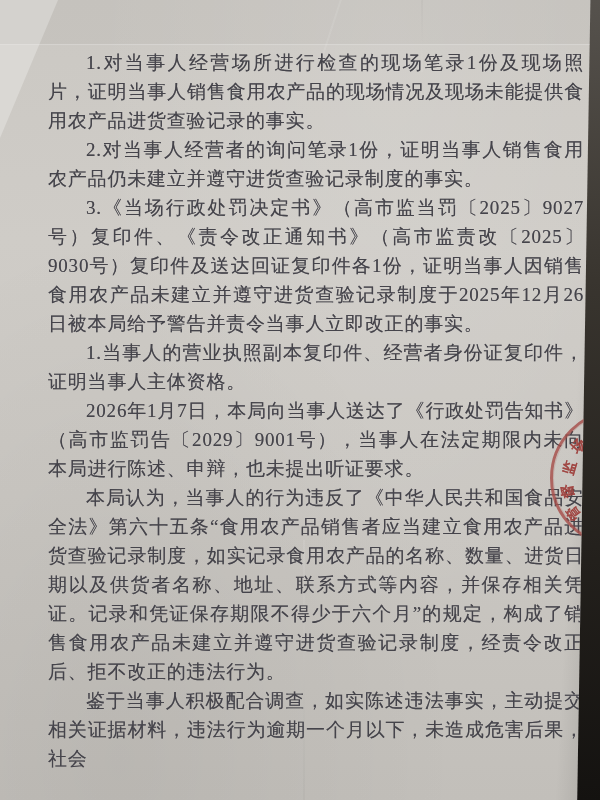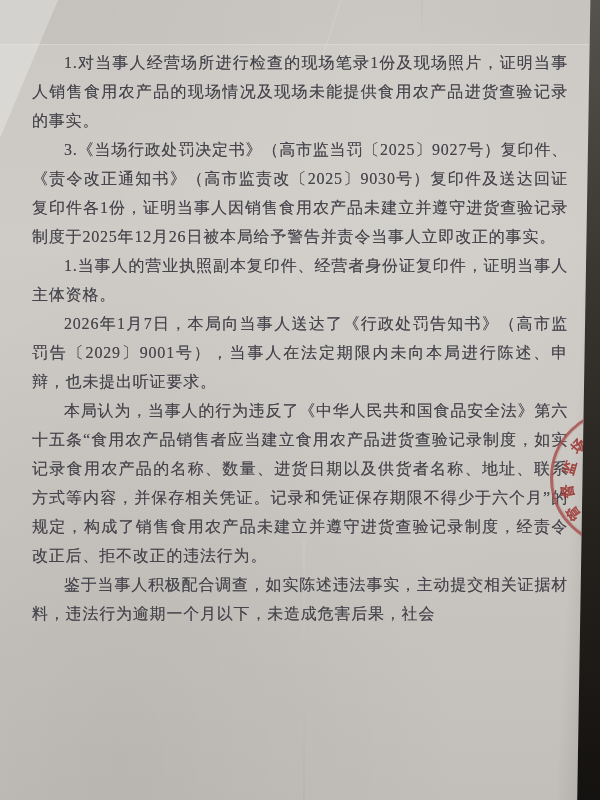--- a/index.html
+++ b/index.html
@@ -38,22 +38,22 @@
     left:421px; top:0; width:2px; height:72px;
     background: linear-gradient(180deg, rgba(0,0,0,0.06), rgba(255,255,255,0.14));
     opacity:.5;
   }
   .crease-d1 {
     left:330px; top:-10px; width:1.5px; height:80px;
     background: rgba(255,255,255,0.18); transform: rotate(18deg); opacity:.5;
   }
   
   .text-block {
-    position:absolute; left:32px; top:48px; width:536px;
-    font-size:16px; line-height:29px; letter-spacing:0.8px;
+    position:absolute; left:48px; top:48px; width:536px;
+    font-size:19px; line-height:29px; letter-spacing:0.8px;
     color:#45444b; text-align:justify;
     text-shadow: 0 0 0.6px rgba(69,68,75,0.55);
   }
   .text-block p { margin:0; text-indent:2em; }
   
   .stamp {
     position:absolute; left:550px; top:409px; width:138px; height:138px;
     pointer-events:none;
   }
   .stamp-ring {
@@ -81,20 +81,21 @@
   <div class="paper">
 
     <div class="corner-flap"></div>
     <div class="shade-top"></div>
     <div class="crease crease-v1"></div>
     <div class="crease crease-v2"></div>
     <div class="crease crease-d1"></div>
 
     <div class="text-block">
       <p>1.对当事人经营场所进行检查的现场笔录1份及现场照片，证明当事人销售食用农产品的现场情况及现场未能提供食用农产品进货查验记录的事实。</p>
+      <p>2.对当事人经营者的询问笔录1份，证明当事人销售食用农产品仍未建立并遵守进货查验记录制度的事实。</p>
       <p>3.《当场行政处罚决定书》（高市监当罚〔2025〕9027号）复印件、《责令改正通知书》（高市监责改〔2025〕9030号）复印件及送达回证复印件各1份，证明当事人因销售食用农产品未建立并遵守进货查验记录制度于2025年12月26日被本局给予警告并责令当事人立即改正的事实。</p>
       <p>1.当事人的营业执照副本复印件、经营者身份证复印件，证明当事人主体资格。</p>
       <p>2026年1月7日，本局向当事人送达了《行政处罚告知书》（高市监罚告〔2029〕9001号），当事人在法定期限内未向本局进行陈述、申辩，也未提出听证要求。</p>
       <p>本局认为，当事人的行为违反了《中华人民共和国食品安全法》第六十五条“食用农产品销售者应当建立食用农产品进货查验记录制度，如实记录食用农产品的名称、数量、进货日期以及供货者名称、地址、联系方式等内容，并保存相关凭证。记录和凭证保存期限不得少于六个月”的规定，构成了销售食用农产品未建立并遵守进货查验记录制度，经责令改正后、拒不改正的违法行为。</p>
       <p>鉴于当事人积极配合调查，如实陈述违法事实，主动提交相关证据材料，违法行为逾期一个月以下，未造成危害后果，社会</p>
     </div>
 
     <div class="stamp">
       <div class="stamp-ring"></div>
       <span class="sc sc1">场</span>

